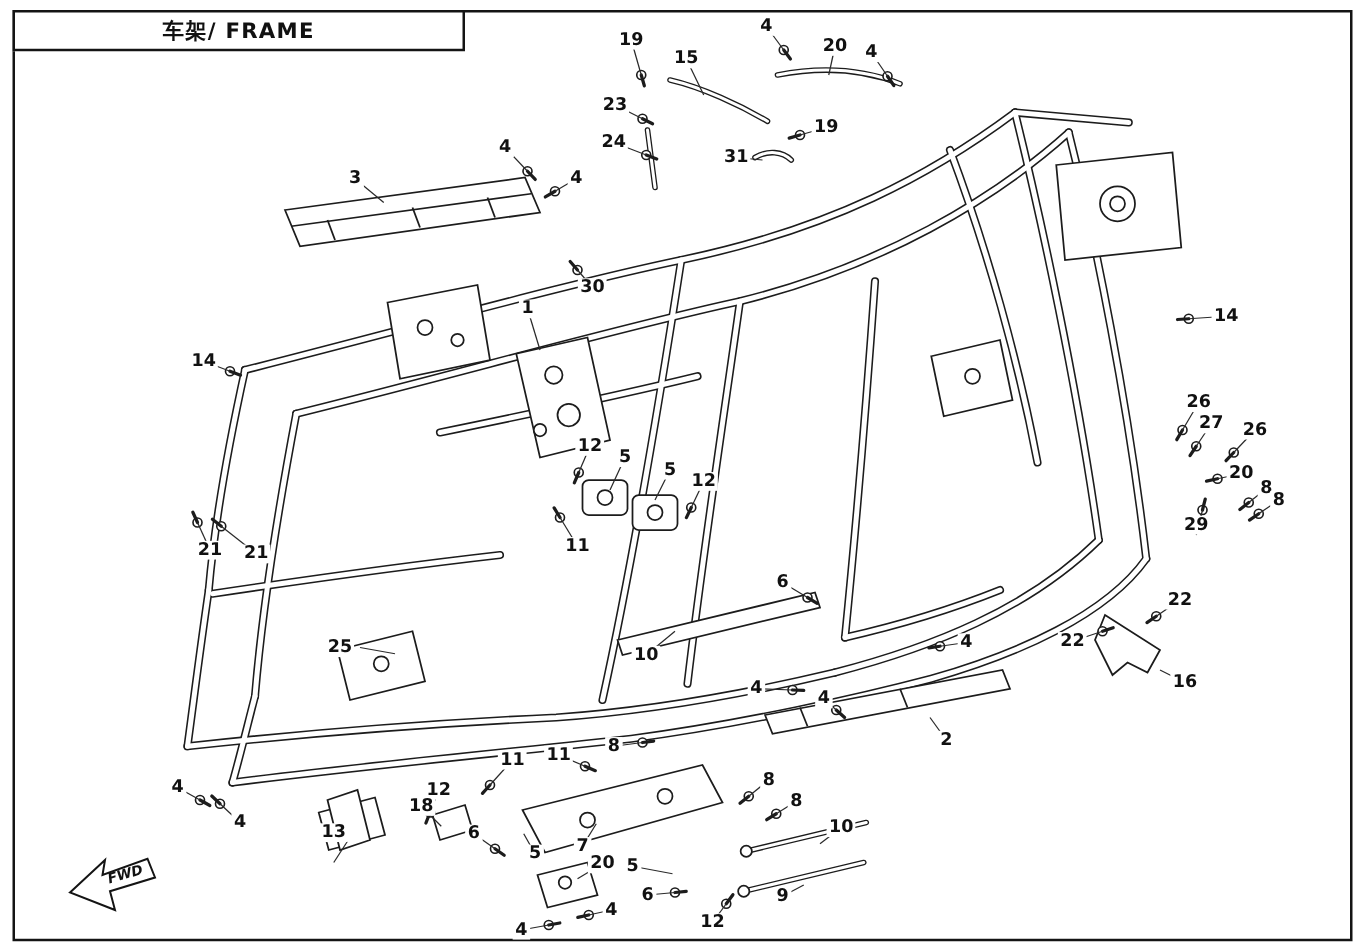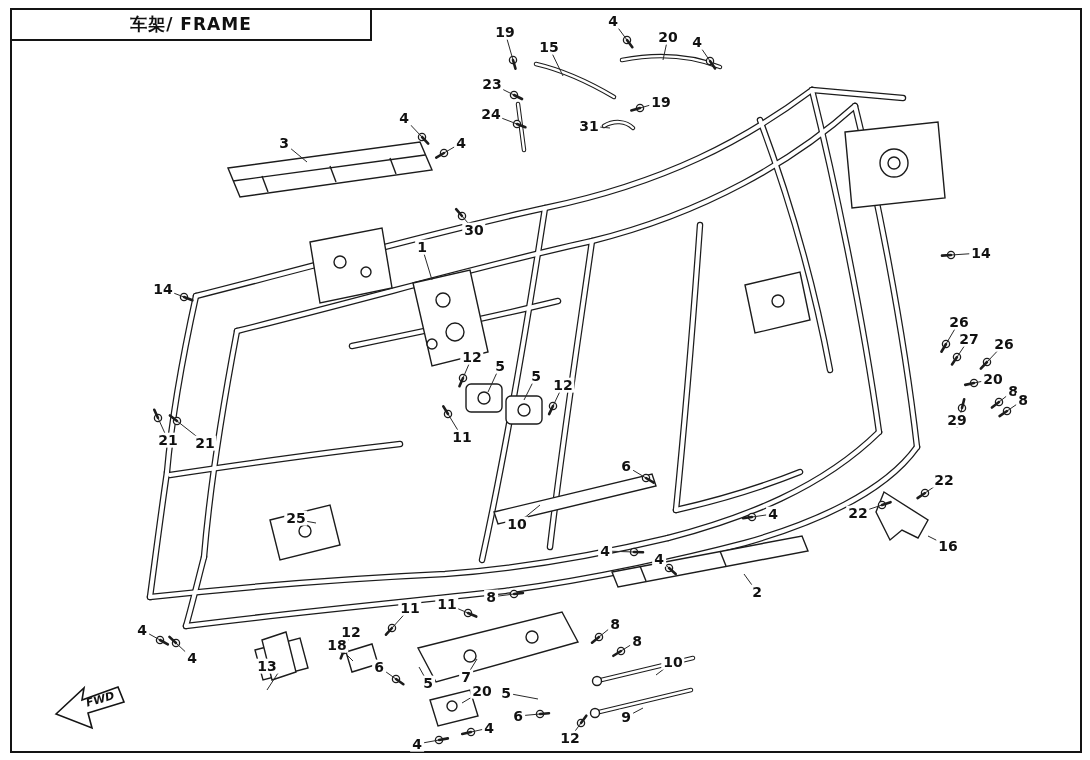--- a/index.html
+++ b/index.html
@@ -339,21 +339,21 @@
       <div class="callout" style="left: 1023px; top: 400px;">8</div>
       <div class="callout" style="left: 957px; top: 420px;">29</div>
       <div class="callout" style="left: 472px; top: 357px;">12</div>
       <div class="callout" style="left: 500px; top: 366px;">5</div>
       <div class="callout" style="left: 536px; top: 376px;">5</div>
       <div class="callout" style="left: 563px; top: 385px;">12</div>
       <div class="callout" style="left: 462px; top: 437px;">11</div>
       <div class="callout" style="left: 168px; top: 440px;">21</div>
       <div class="callout" style="left: 205px; top: 443px;">21</div>
       <div class="callout" style="left: 626px; top: 466px;">6</div>
-      <div class="callout" style="left: 296px; top: 518px;">25</div>
+      <div class="callout" style="left: 272px; top: 518px;">25</div>
       <div class="callout" style="left: 517px; top: 524px;">10</div>
       <div class="callout" style="left: 773px; top: 514px;">4</div>
       <div class="callout" style="left: 858px; top: 513px;">22</div>
       <div class="callout" style="left: 944px; top: 480px;">22</div>
       <div class="callout" style="left: 948px; top: 546px;">16</div>
       <div class="callout" style="left: 605px; top: 551px;">4</div>
       <div class="callout" style="left: 659px; top: 559px;">4</div>
       <div class="callout" style="left: 757px; top: 592px;">2</div>
       <div class="callout" style="left: 491px; top: 597px;">8</div>
       <div class="callout" style="left: 447px; top: 604px;">11</div>

